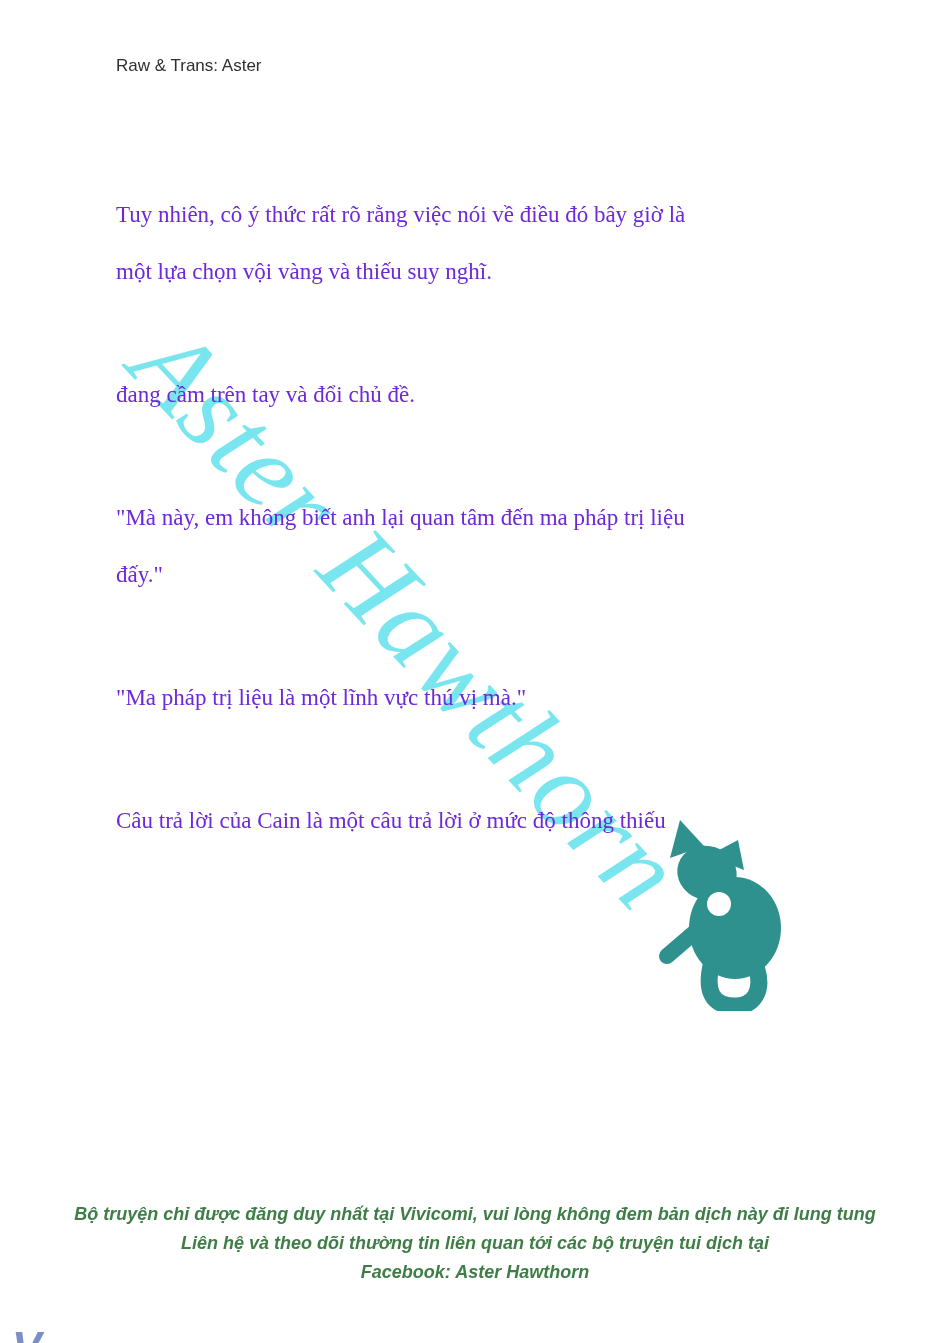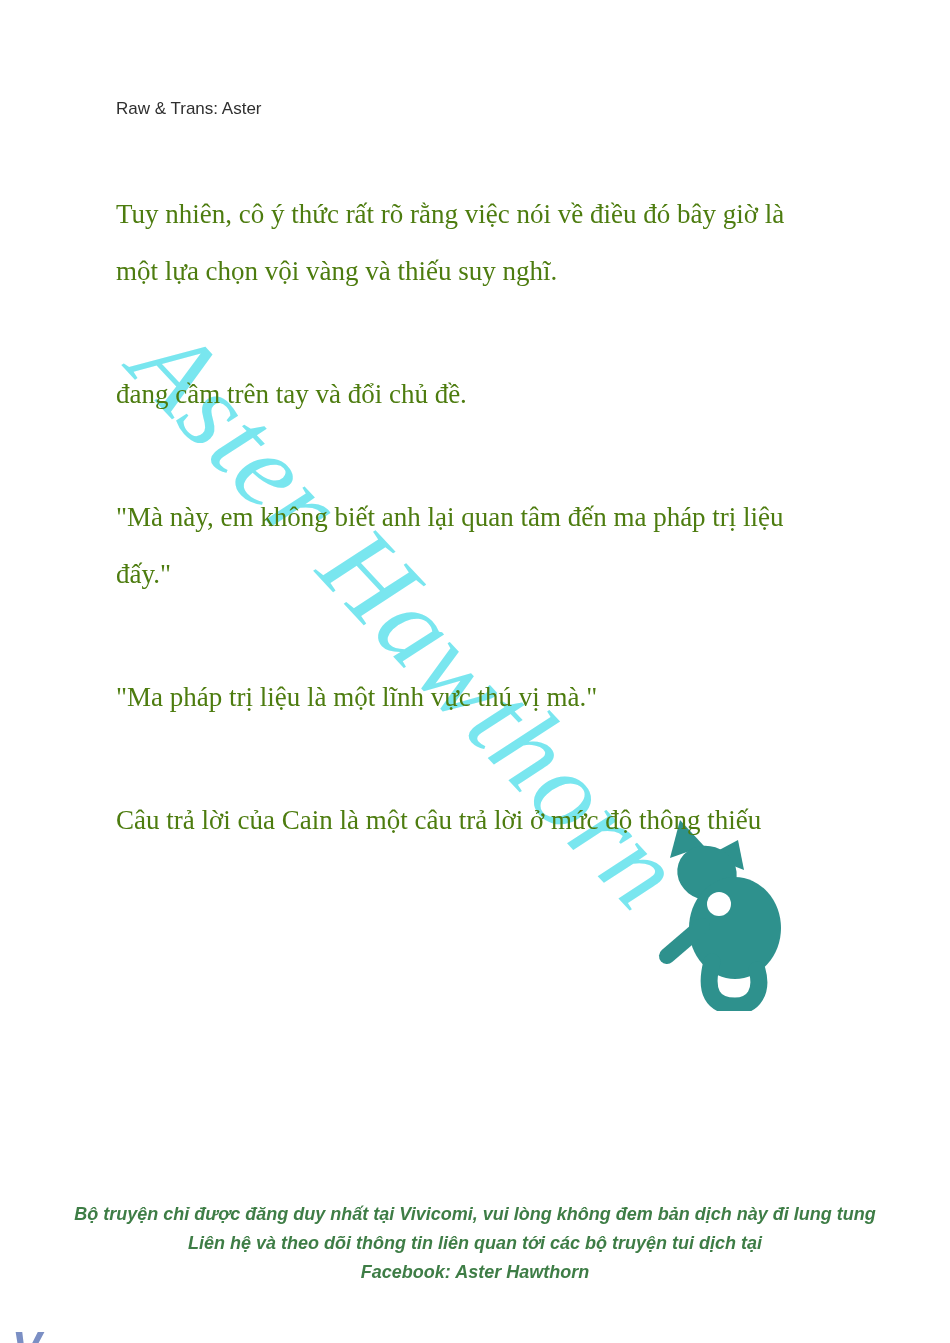--- a/index.html
+++ b/index.html
@@ -13,21 +13,20 @@
     font-family: "Liberation Serif", serif;
   }
   .credit-header {
     position: absolute;
     left: 116px;
     top: 56px;
     font-family: "Liberation Sans", sans-serif;
     font-size: 17px;
     color: #2f2f2f;
     z-index: 3;
-    margin-top: 43px;
   }
   .watermark {
     position: absolute;
     left: 200px;
     top: 300px;
     transform: rotate(47deg);
     transform-origin: 0 0;
     font-family: "Liberation Serif", serif;
     font-style: italic;
     font-size: 112px;
@@ -44,22 +43,22 @@
     width: 140px;
     height: 195px;
     z-index: 2;
   }
   .content {
     position: absolute;
     left: 116px;
     top: 186px;
     width: 760px;
     z-index: 3;
-    font-size: 27px;
-    color: #4d7c0f;
+    font-size: 23px;
+    color: #6d28d9;
   }
   .para { margin: 0 0 66px 0; }
   .para:last-child { margin-bottom: 0; }
   .line {
     height: 57px;
     line-height: 57px;
     white-space: nowrap;
   }
   .footer {
     position: absolute;
@@ -131,19 +130,19 @@
     <div class="para">
       <div class="line">"Ma pháp trị liệu là một lĩnh vực thú vị mà."</div>
     </div>
     <div class="para">
       <div class="line">Câu trả lời của Cain là một câu trả lời ở mức độ thông thiếu</div>
     </div>
   </div>
 
   <div class="footer">
     <div class="footer-line">Bộ truyện chỉ được đăng duy nhất tại Vivicomi, vui lòng không đem bản dịch này đi lung tung</div>
-    <div class="footer-line">Liên hệ và theo dõi thông tin liên quan tới các bộ truyện tui dịch tại</div>
+    <div class="footer-line">Liên hệ và theo dõi thường tin liên quan tới các bộ truyện tui dịch tại</div>
     <div class="footer-line">Facebook: Aster Hawthorn</div>
   </div>
 
   <div class="vcomycs-logo">Vcomycs</div>
 
 </div>
 
 </body></html>

